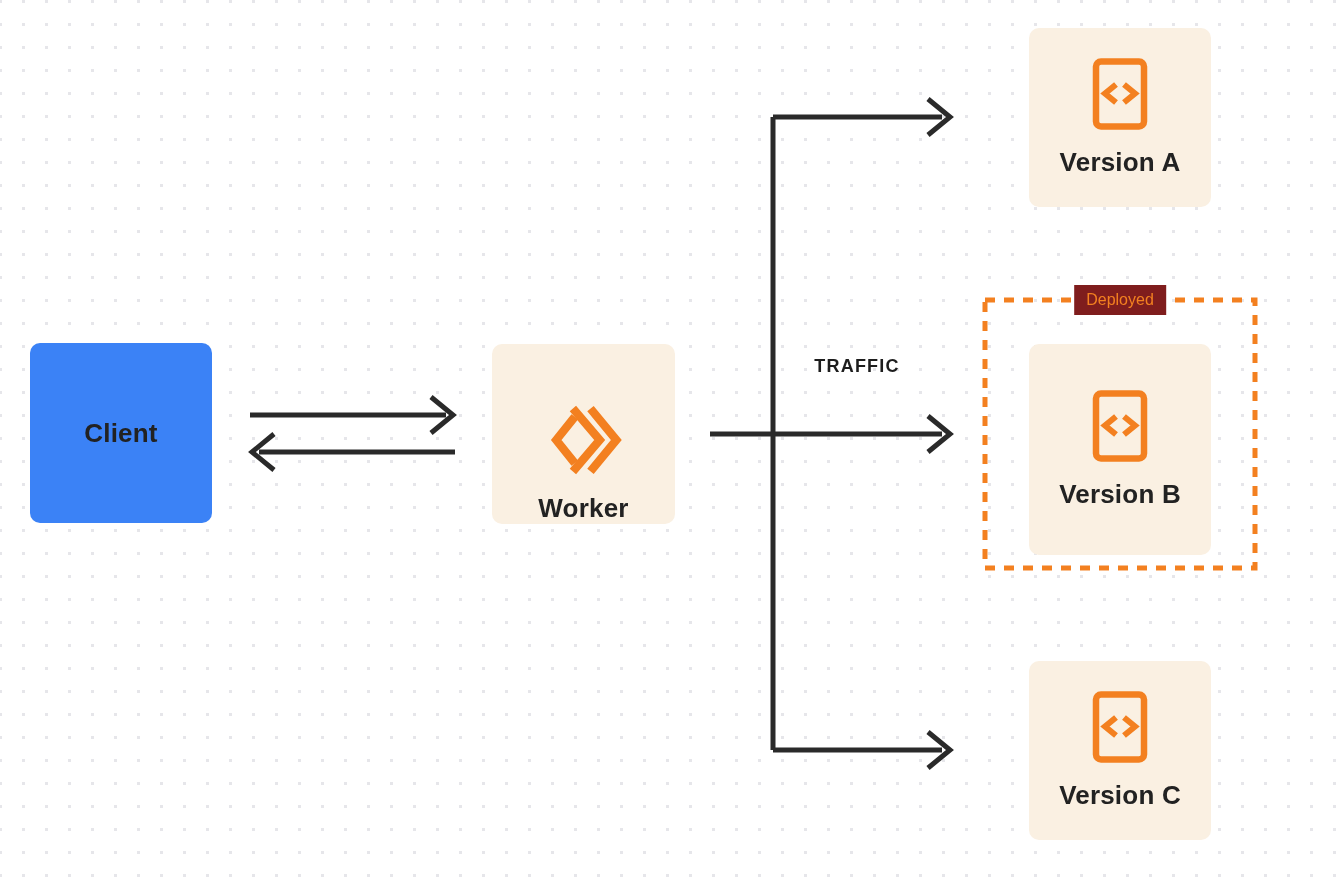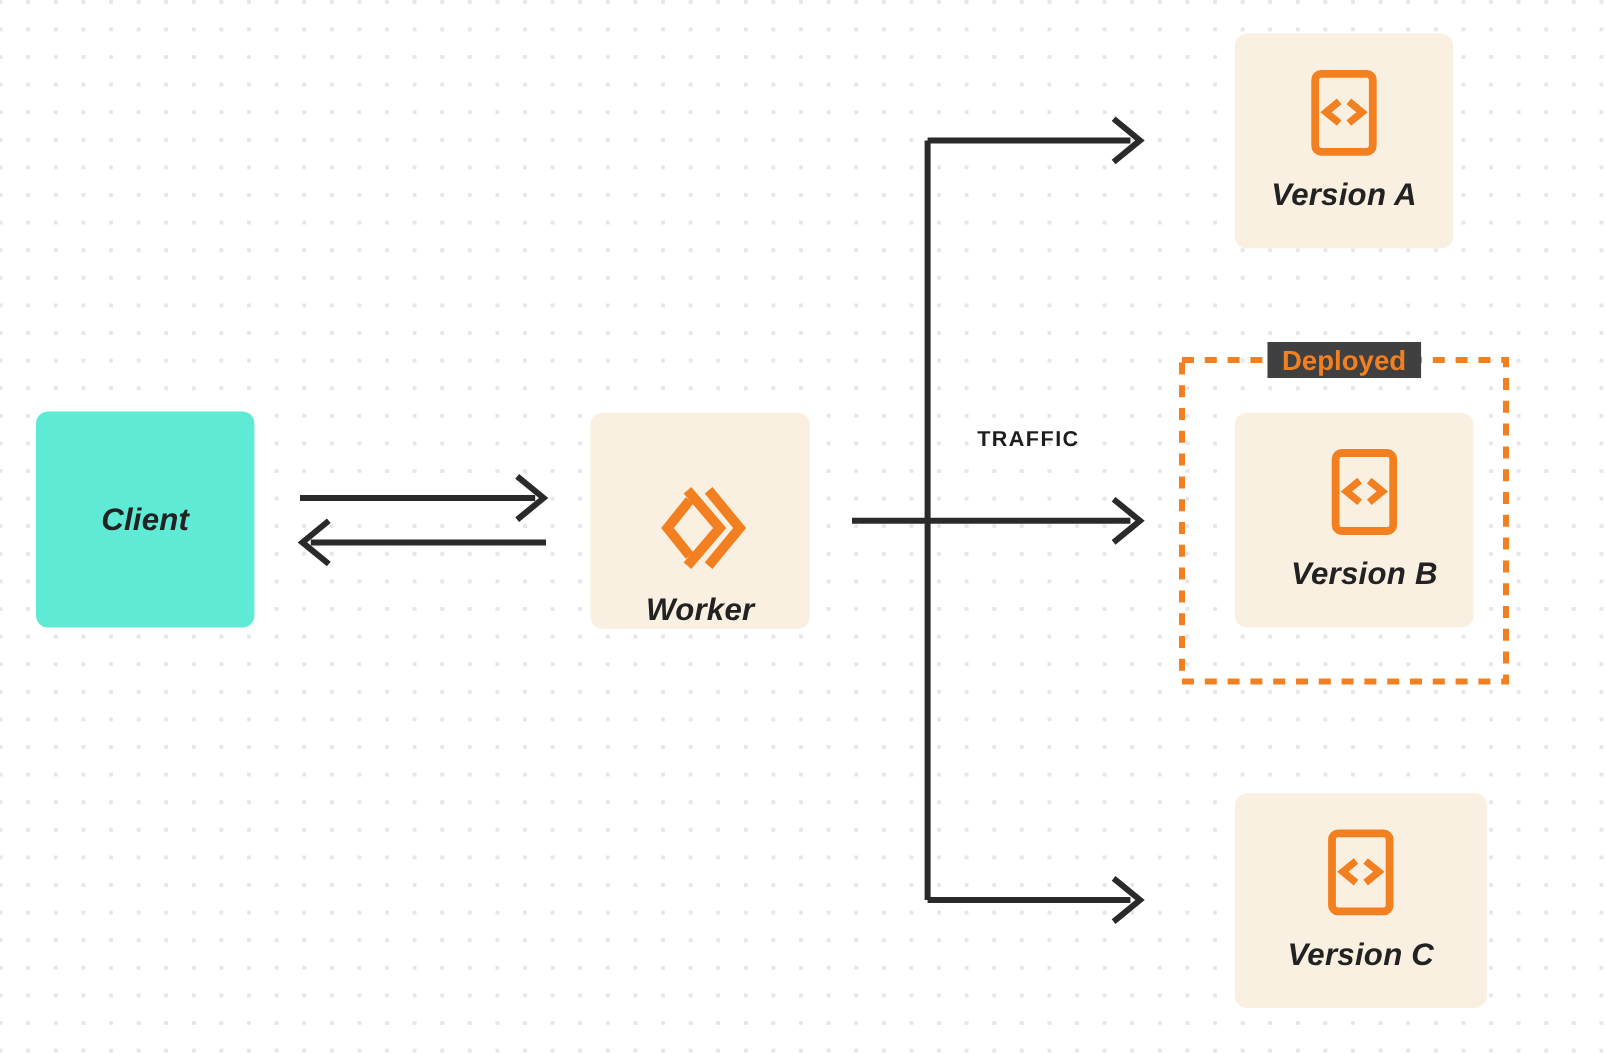--- a/index.html
+++ b/index.html
@@ -18,41 +18,40 @@
   .dashed-rect { stroke: #f38020; stroke-width: 5; fill: none; stroke-dasharray: 10 9; }
 
   .node {
     position: absolute;
     border-radius: 10px;
     display: flex; flex-direction: column;
     align-items: center; justify-content: center;
     z-index: 2;
   }
   .node.cream { background: #faf0e2; }
-  .node.gray  { background: #5eead4; }
+  .node.gray  { background: #3b82f6; }
   .node-label {
     font-size: 26px; font-weight: 700; color: #222222;
     letter-spacing: 0.2px;
-    font-style: italic;
   }
   .node-icon { margin-bottom: 16px; line-height: 0; }
 
   .client-box  { left: 30px;  top: 343px; width: 182px; height: 180px; }
   .worker-box  { left: 492px; top: 344px; width: 183px; height: 180px; justify-content: flex-end; }
   .version-a   { left: 1029px; top: 28px;  width: 182px; height: 179px; }
-  .version-b   { left: 1029px; top: 344px; width: 182px; height: 179px; padding-left: 17px; }
-  .version-c   { left: 1029px; top: 661px; width: 210px; height: 179px; }
+  .version-b   { left: 1029px; top: 344px; width: 182px; height: 211px; }
+  .version-c   { left: 1029px; top: 661px; width: 182px; height: 179px; }
 
   .deployed-label {
     position: absolute; left: 1120px; top: 285px;
     transform: translateX(-50%);
     z-index: 3;
-    background: #404040;
+    background: #7f1d1d;
     padding: 0 12px;
-    font-size: 23px; font-weight: 700; color: #f38020;
+    font-size: 16px; font-weight: 400; color: #f38020;
     line-height: 30px;
     white-space: nowrap;
   }
   .traffic-label {
     position: absolute; left: 787px; top: 349px; width: 140px;
     z-index: 2;
     text-align: center;
     font-weight: 700; color: #1d1d1d;
     font-size: 18px; line-height: 35px;
   }

